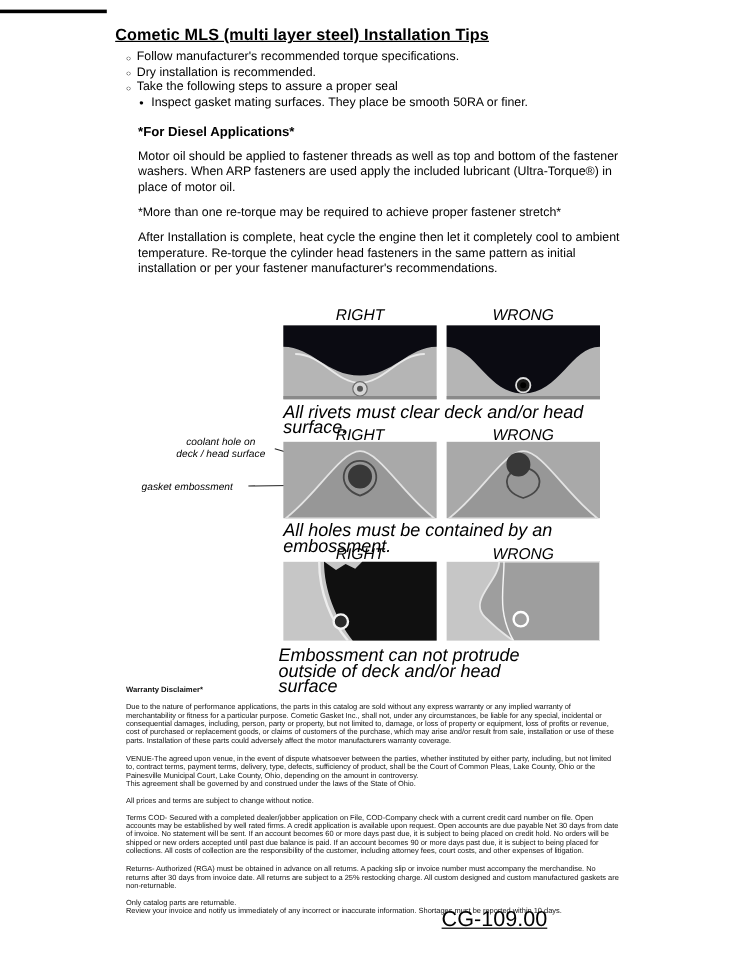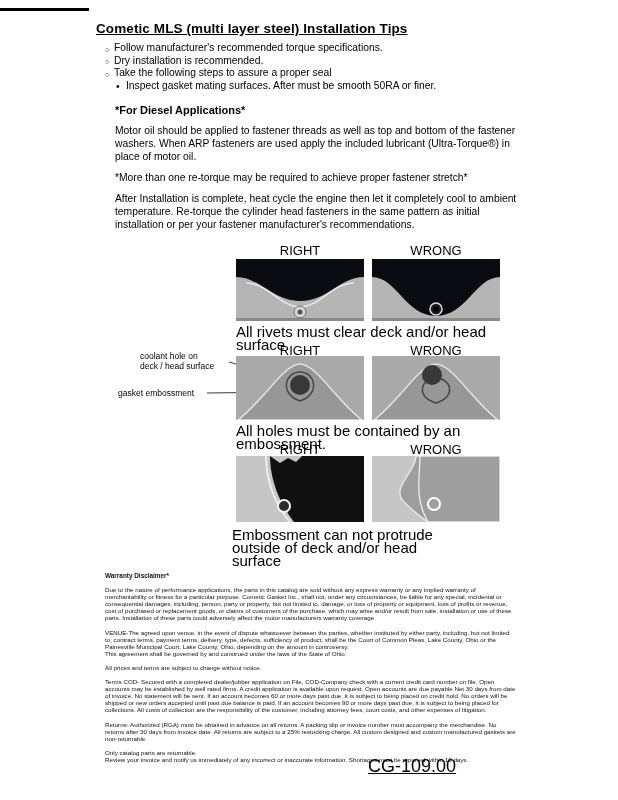--- a/index.html
+++ b/index.html
@@ -18,21 +18,21 @@
   .tips { list-style:none; margin-left:9px; }
   .tips li { font-size:10.3px; line-height:12.5px; position:relative; padding-left:9px; }
   .tips li::before { content:"○"; position:absolute; left:0; top:1.5px; font-size:7px; }
   .tips li.sub { padding-left:21px; }
   .tips li.sub::before { content:"•"; left:11px; top:0; font-size:10.5px; }
 
   .diesel-heading { font-size:11px; font-weight:bold; margin:12px 0 0 19px; }
   .body-para { font-size:10.3px; line-height:13px; margin:8px 0 0 19px; width:406px; }
   .note { margin-top:8px; }
 
-  .diagrams { position:relative; height:314px; margin-top:12px; }
+  .diagrams { position:relative; height:314px; margin-top:24px;font-style:italic; }
   .dlabel { position:absolute; width:128px; text-align:center; font-size:13px; }
   .dimg { position:absolute; width:128px; }
   .dimg svg { display:block; }
   .dcaption { position:absolute; font-size:15px; line-height:13px; }
   .callout { position:absolute; font-size:8.5px; line-height:9.5px; }
   .callout span { display:block; }
   .callout-lines { position:absolute; left:0; top:0; pointer-events:none; }
 
   .disclaimer { position:absolute; left:105px; right:102px; top:572px; font-size:6.2px; line-height:7.1px; color:#111; }
   .disclaimer h3 { font-size:6.4px; font-weight:bold; margin-bottom:7px; }
@@ -48,21 +48,21 @@
 
   <div class="top-rule"></div>
 
   <div class="content">
     <h1 class="title">Cometic MLS (multi layer steel) Installation Tips</h1>
 
     <ul class="tips">
       <li>Follow manufacturer's recommended torque specifications.</li>
       <li>Dry installation is recommended.</li>
       <li>Take the following steps to assure a proper seal</li>
-      <li class="sub">Inspect gasket mating surfaces.  After must be smooth 50RA or finer.</li>
+      <li class="sub">Inspect gasket mating surfaces.  They place be smooth 50RA or finer.</li>
     </ul>
 
     <h2 class="diesel-heading">*For Diesel Applications*</h2>
     <p class="body-para">Motor oil should be applied to fastener threads as well as top and bottom of the fastener washers. When ARP fasteners are used apply the included lubricant (Ultra-Torque®) in place of motor oil.</p>
     <p class="body-para note">*More than one re-torque may be required to achieve proper fastener stretch*</p>
     <p class="body-para">After Installation is complete, heat cycle the engine then let it completely cool to ambient temperature. Re-torque the cylinder head fasteners in the same pattern as initial installation or per your fastener manufacturer's recommendations.</p>
   </div>
 
   <div class="diagrams">
 
@@ -86,21 +86,21 @@
         <rect y="59" width="128" height="3" fill="#8a8a8a"></rect>
         <circle cx="64" cy="50" r="6" fill="#1a1a1a" stroke="#dedede" stroke-width="1.5"></circle>
         <circle cx="64" cy="50" r="2.5" fill="#000"></circle>
       </svg>
     </div>
     <div class="dcaption" style="left:236px; top:82px; width:280px;">All rivets must clear deck and/or head surface.</div>
 
     <div class="dlabel" style="left:236px; top:100px;">RIGHT</div>
     <div class="dlabel" style="left:372px; top:100px;">WRONG</div>
 
-    <div class="callout" style="left:140px; top:109px; width:88px;">
+    <div class="callout" style="left:140px; top:109px; width:88px;text-align:center;">
       <span>coolant hole on</span>
       <span>deck / head surface</span>
     </div>
     <div class="callout" style="left:118px; top:146px; width:90px;">gasket embossment</div>
 
     <svg class="callout-lines" width="350" height="200" viewBox="0 0 350 200">
       <line x1="229" y1="119" x2="297" y2="139" stroke="#222" stroke-width="0.9"></line>
       <line x1="207" y1="150" x2="287" y2="149" stroke="#222" stroke-width="0.9"></line>
     </svg>
 

